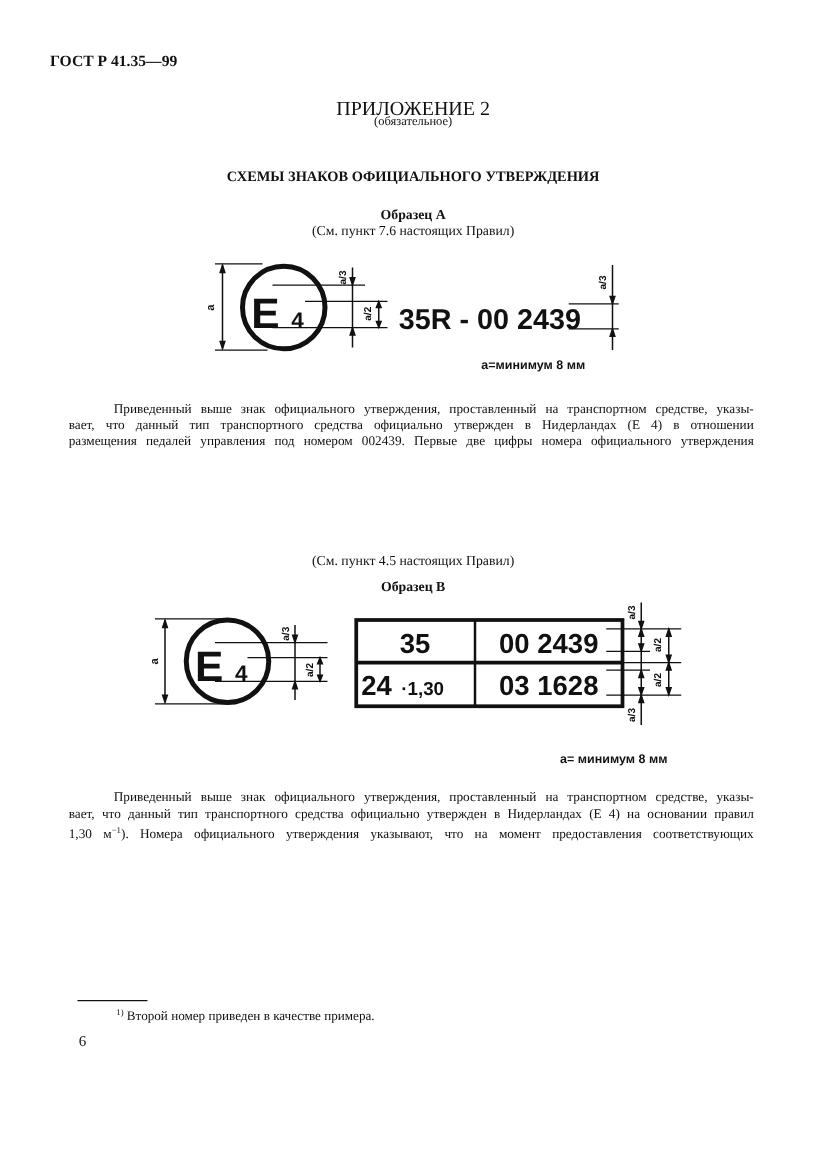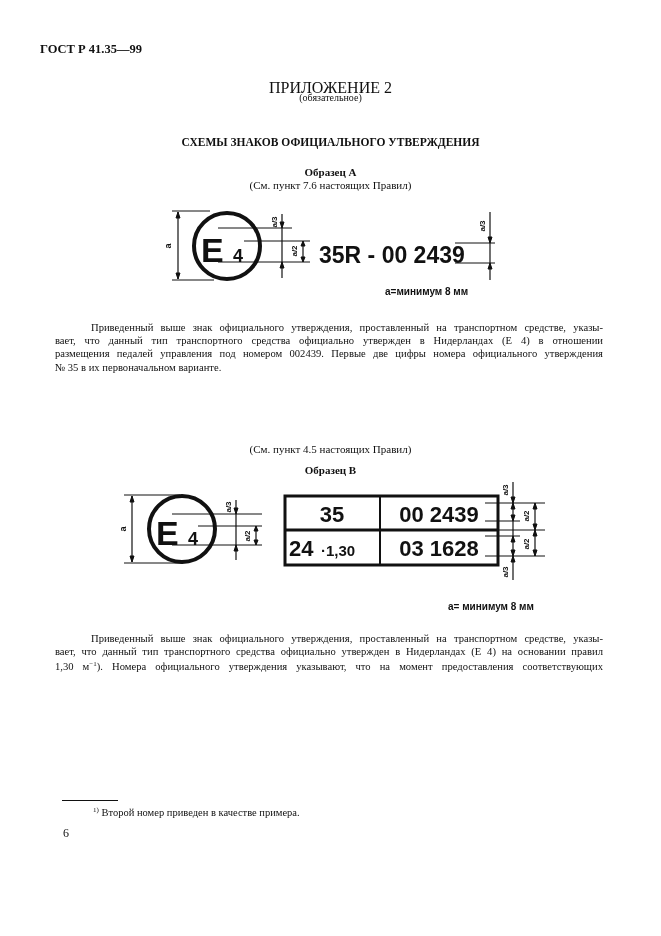--- a/index.html
+++ b/index.html
@@ -73,21 +73,20 @@
     <text x="319" y="263" font-size="23" font-weight="bold">35R - 00 2439</text>
     <text x="485" y="226" font-size="8" font-weight="bold" transform="rotate(-90 485 226)" text-anchor="middle">a/3</text>
     <text x="385" y="295" font-size="10" font-weight="bold">a=минимум 8 мм</text>
   </g>
 </svg>
 
 <div class="abs para" style="top:321px;">
   <span class="ln indent">Приведенный выше знак официального утверждения, проставленный на транспортном средстве, указы-</span>
   <span class="ln">вает, что данный тип транспортного средства официально утвержден в Нидерландах (E 4) в отношении</span>
   <span class="ln">размещения педалей управления под номером 002439. Первые две цифры номера официального утверждения</span>
-  <span class="ln last">№ 35 в их первоначальном варианте.</span>
 </div>
 
 <div class="abs center sample-title" style="top:420px;margin-top:44px;">Образец В</div>
 <div class="abs center sample-ref" style="top:443px;">(См. пункт 4.5 настоящих Правил)</div>
 
 <svg class="abs" style="left:0;top:0;" width="661" height="620">
   <g stroke="#111" fill="none">
 
     <line x1="124" y1="495" x2="180" y2="495" stroke-width="1"></line>
     <line x1="124" y1="563" x2="183" y2="563" stroke-width="1"></line>

